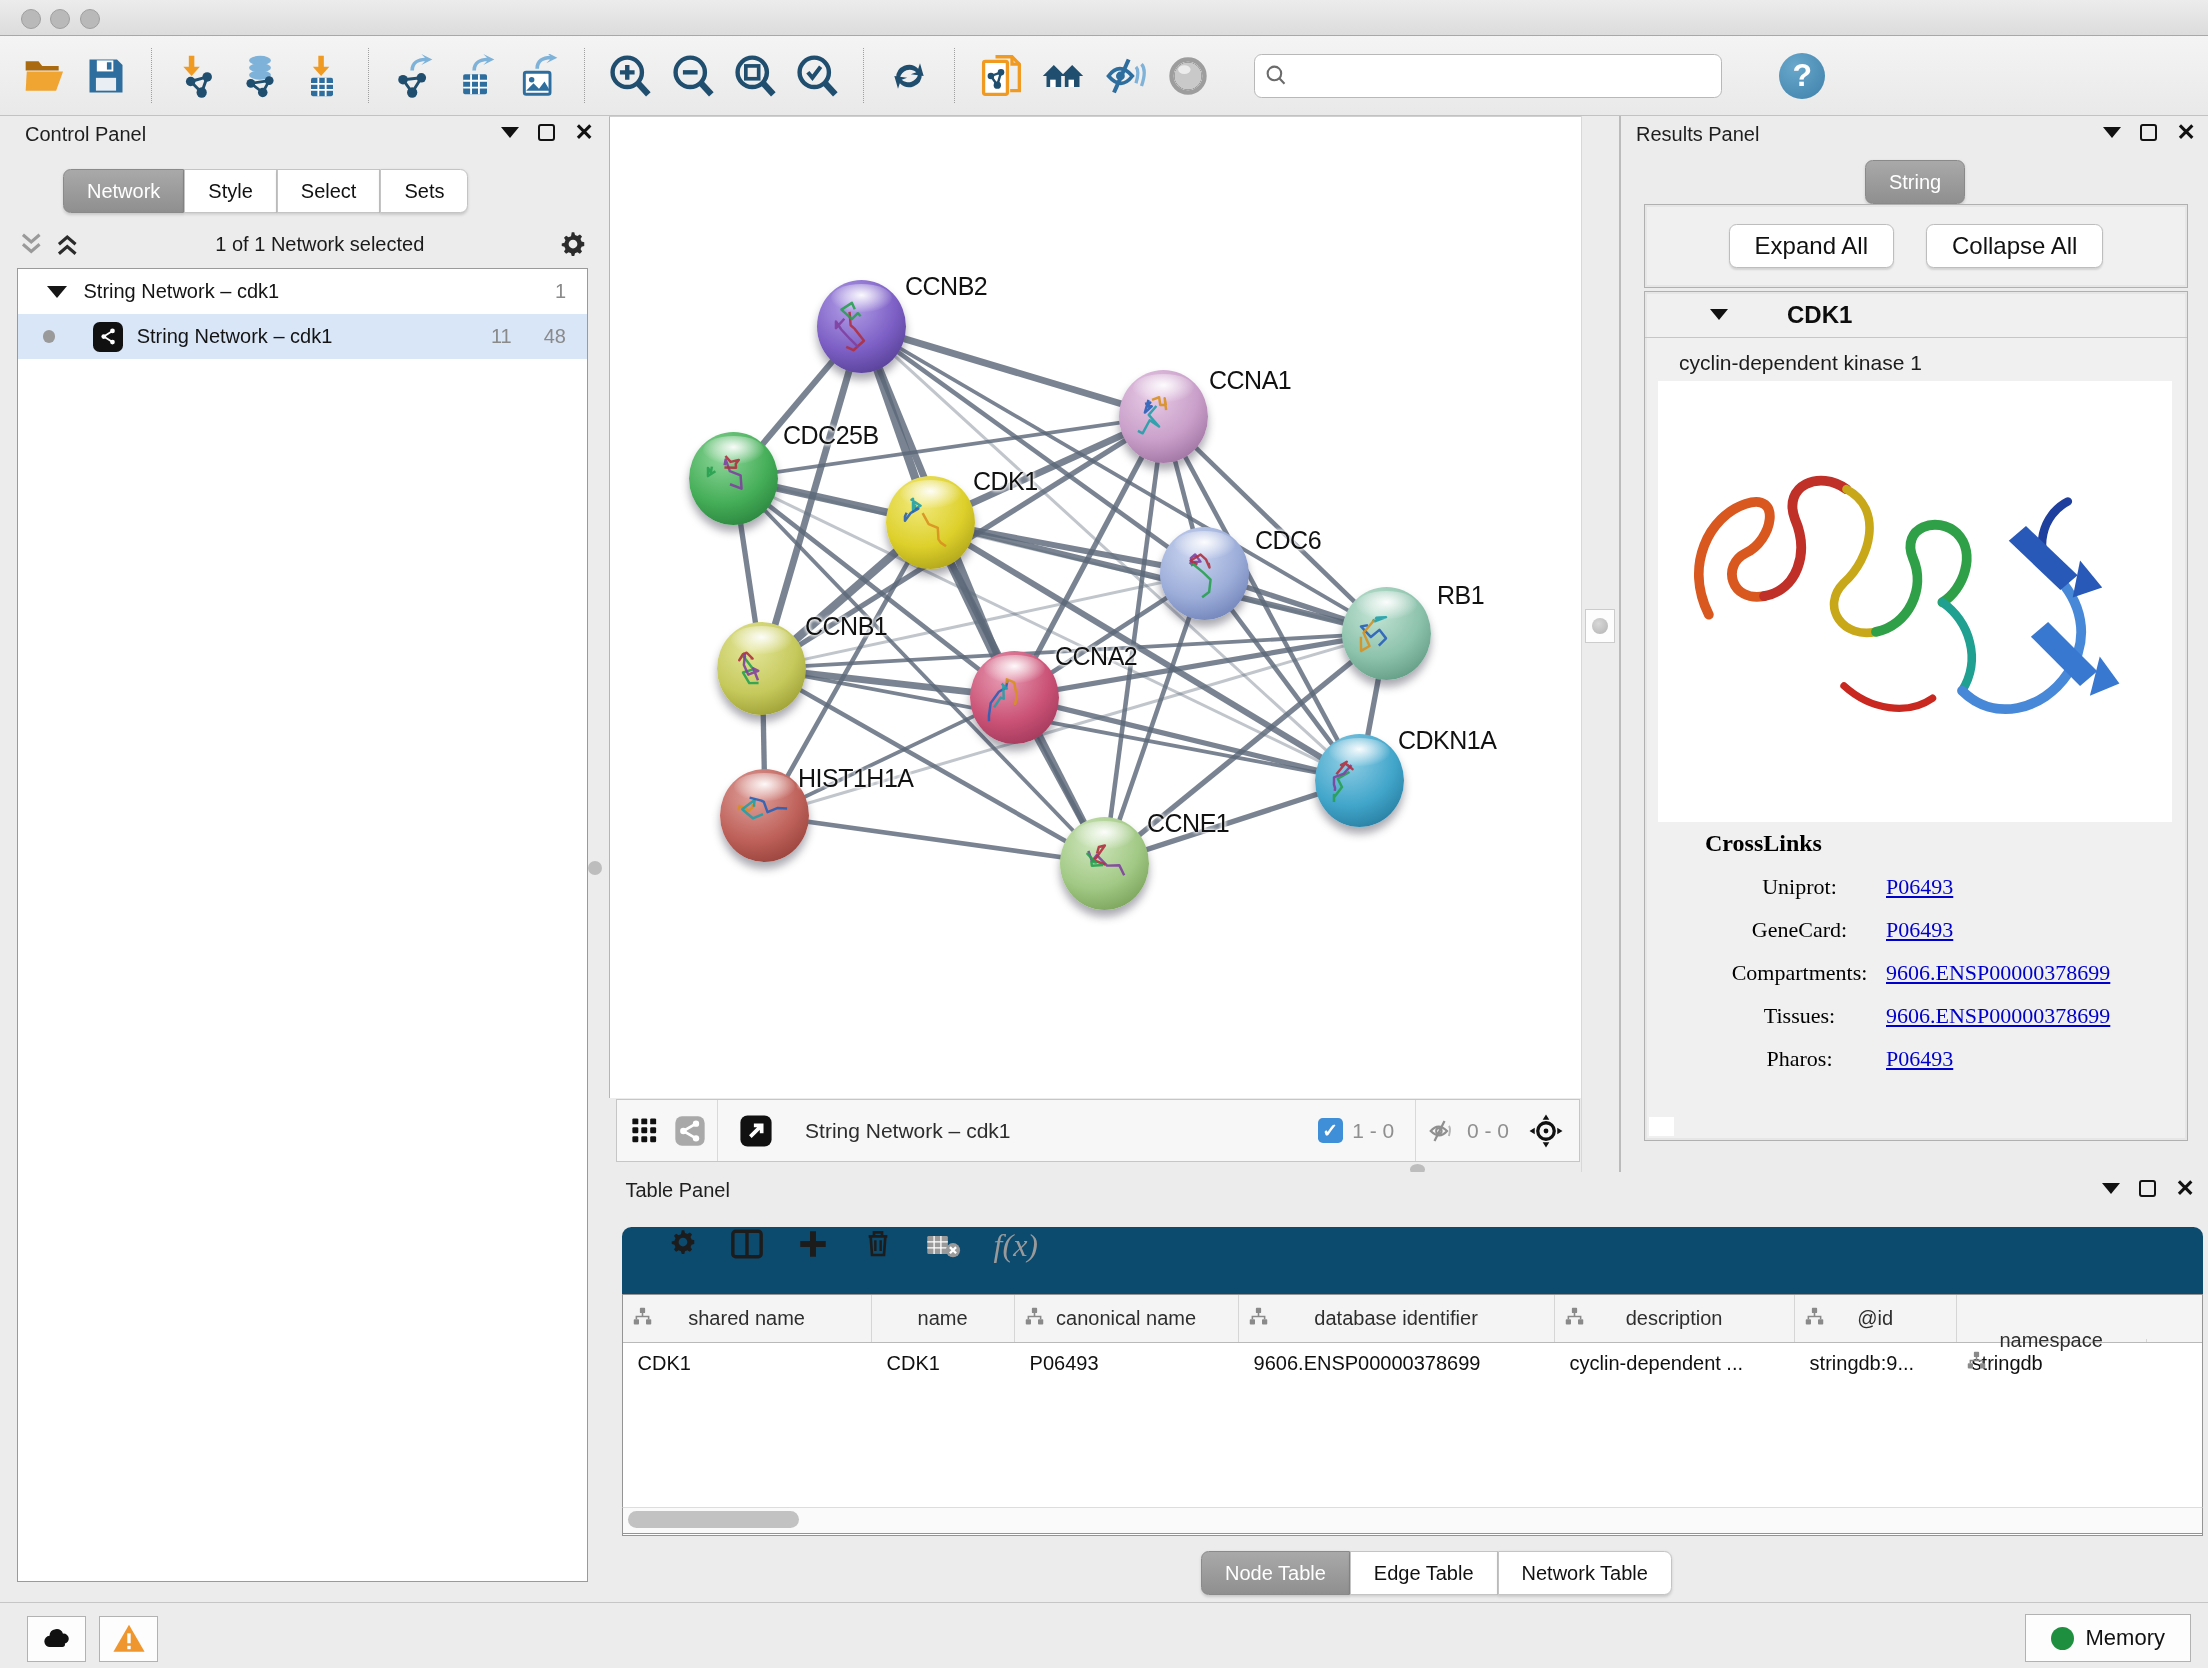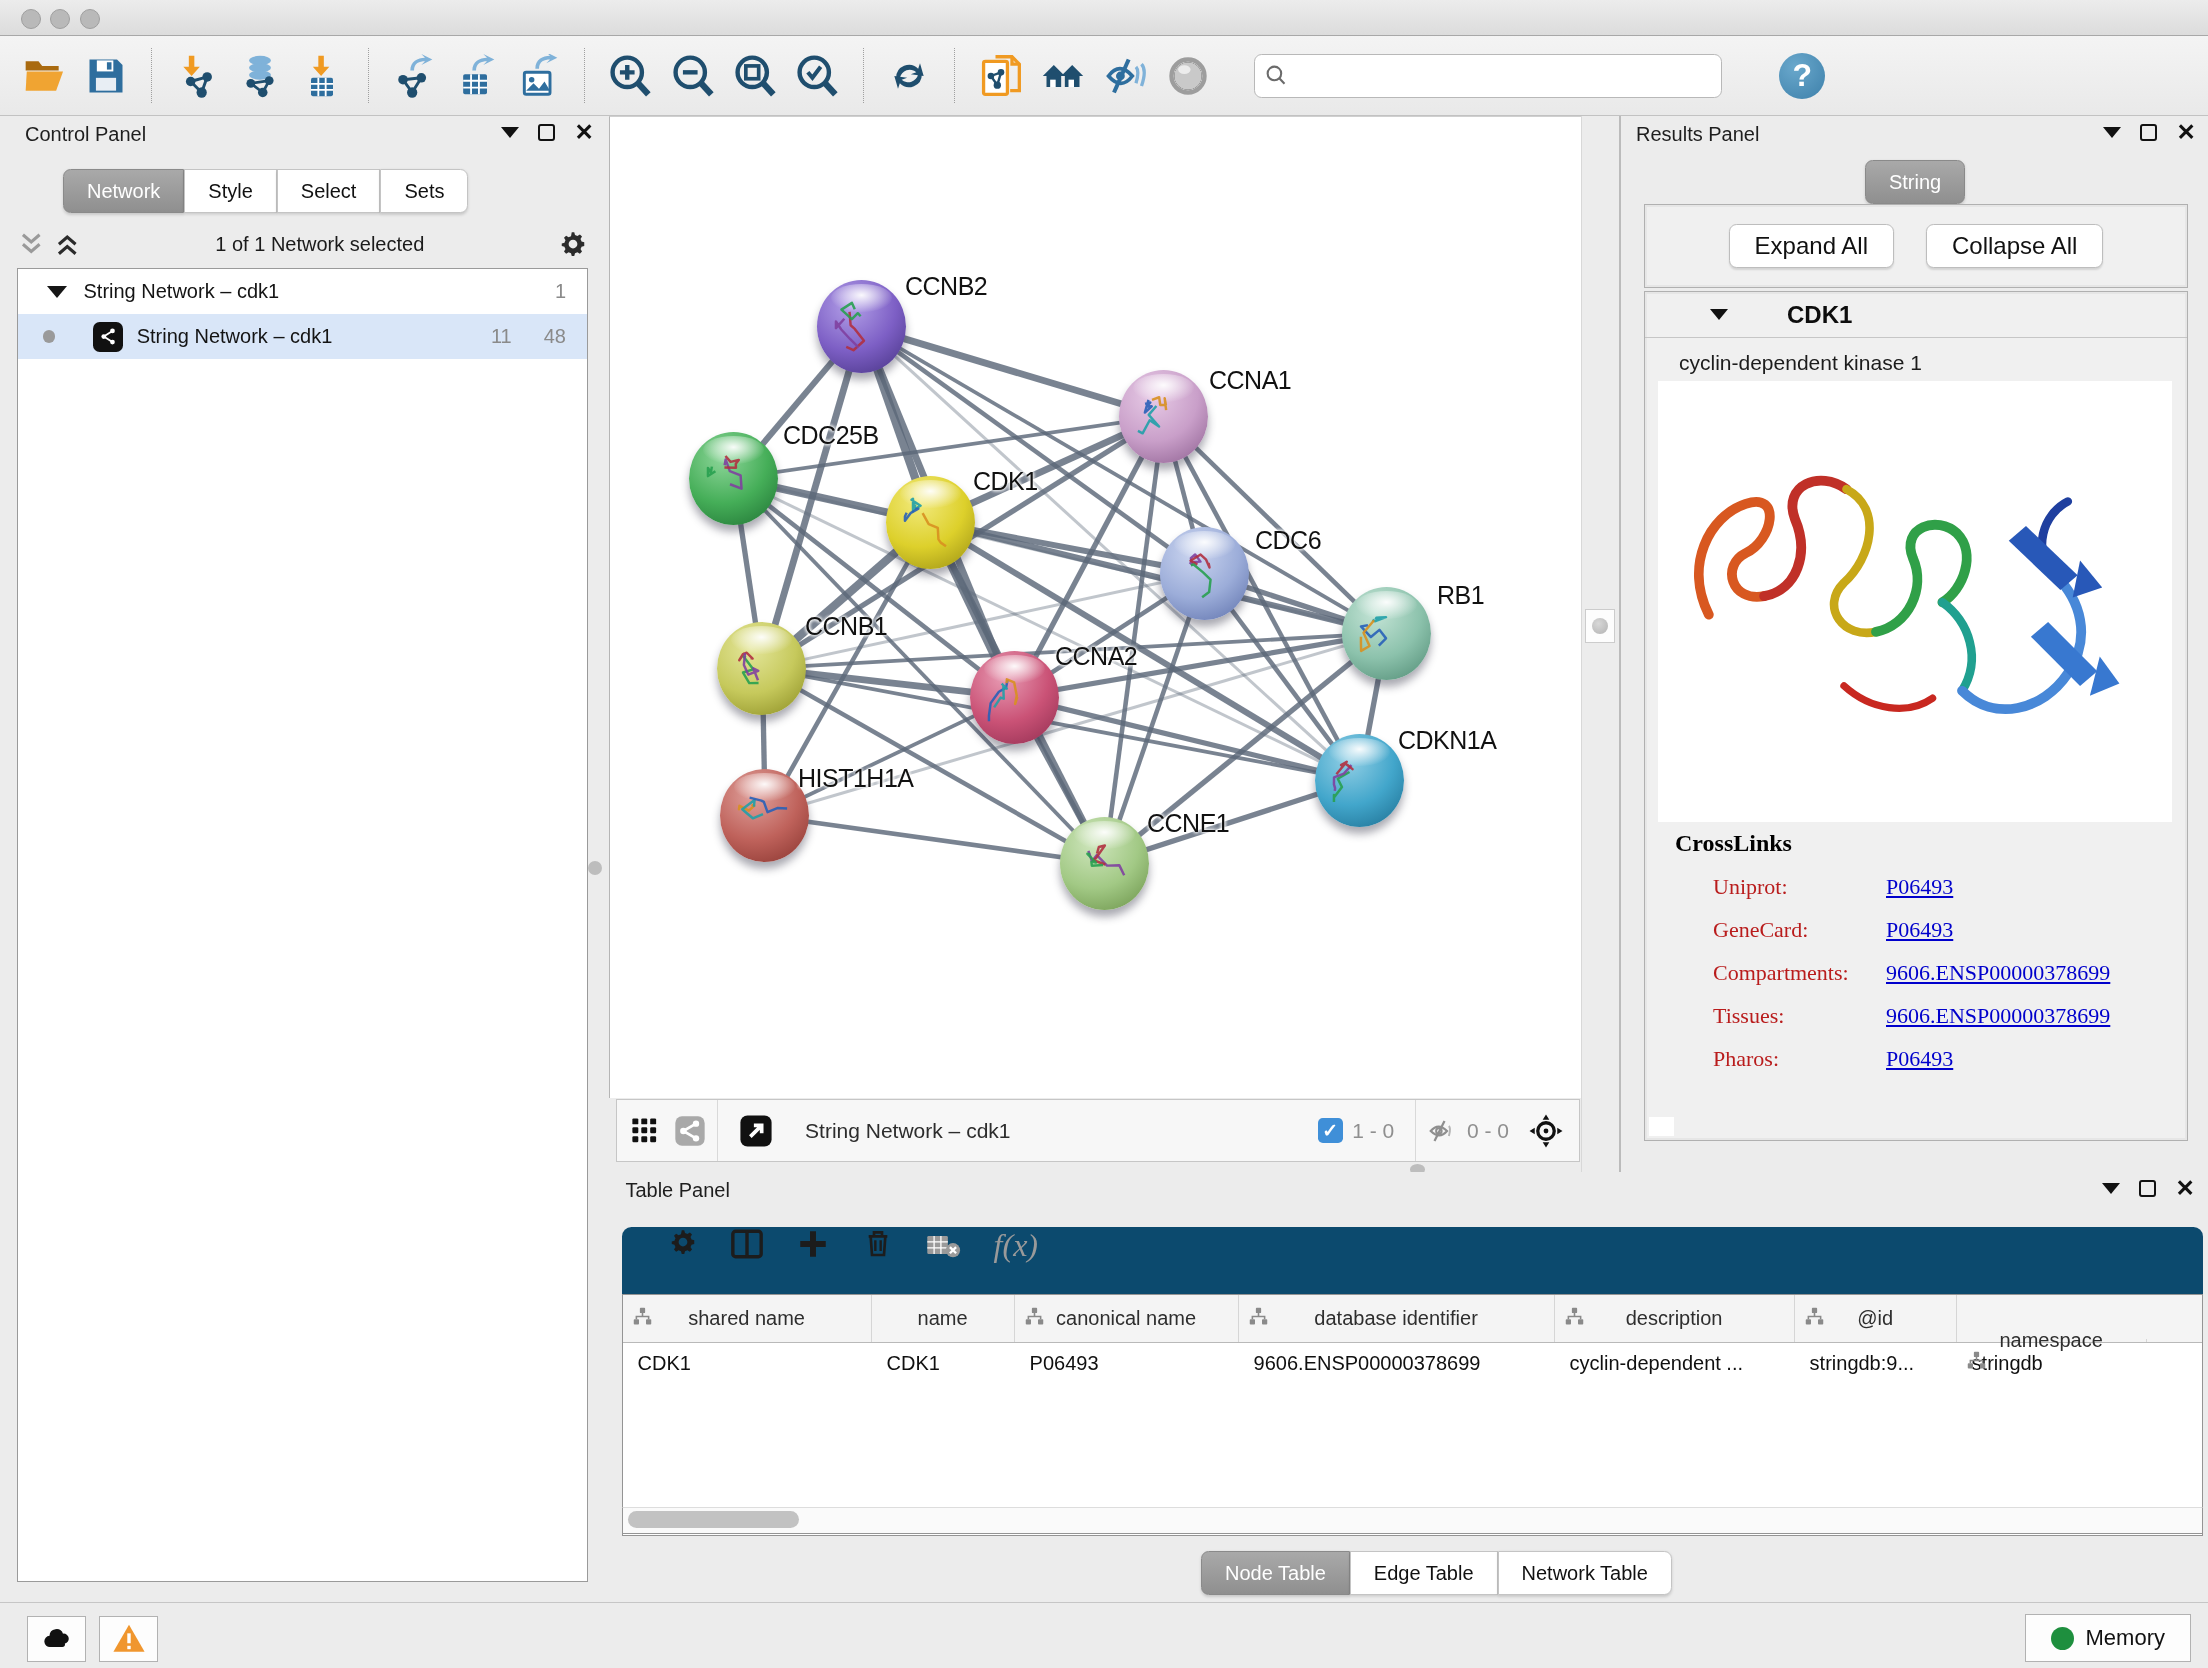--- a/index.html
+++ b/index.html
@@ -105,23 +105,23 @@
   .rp-btn { height:44px; background:#fff; border:1.9px solid #bdbdbd; border-radius:7.6px; font-size:24px;
     color:#111; display:flex; align-items:center; justify-content:center; padding:0 25px;
     box-shadow:0 1.9px 1.9px rgba(0,0,0,.12); }
   #rp-card-entry { top:175px; height:850px; }
   #entry-head { height:46px; border-bottom:1.9px solid #c6c6c6; display:flex; align-items:center; }
   #entry-head .caret-down { margin-left:65px; }
   #entry-head .gene { font-size:24px; font-weight:bold; margin-left:59px; color:#0d0d0d; }
   #entry-desc { font-size:21px; color:#1c1c1c; margin:13.3px 0 0 34px; }
   #protein-box { position:absolute; left:13.3px; top:89px; width:514px; height:441px; background:#fff; }
   #crosslinks { position:absolute; left:0; top:538px; width:100%; font-family:"Liberation Serif", serif; }
-  #crosslinks .cl-title { font-size:24px; font-weight:bold; color:#000; margin-left:30px; }
+  #crosslinks .cl-title { font-size:24px; font-weight:bold; color:#000; margin-left:60px; }
   .cl-row { display:flex; margin:17px 0 0 68px; font-size:22px; }
-  .cl-row .cl-label { width:173px; color:#b91c1c; }
+  .cl-row .cl-label { width:173px; color:#000000;text-align:center; }
   .cl-row a { color:#0000cc; text-decoration:underline; }
   #rp-notch { position:absolute; left:3.8px; bottom:3.8px; width:25px; height:19px; background:#fff; }
 
   
   #table-panel { position:absolute; left:614px; top:1172px; width:1594px; height:430px; background:#ececec; }
   #tp-toolbar { position:absolute; left:7.6px; top:55px; width:1581px; height:67px; background:#0c4a6e;
     border-radius:9.5px 9.5px 0 0; display:flex; align-items:flex-start; gap:32px; padding-left:46px; }
   #tp-table { position:absolute; left:7.6px; top:122px; width:1581px; height:242px; background:#fff;
     border:1.9px solid #949494; overflow:hidden; }
   #tp-header { display:flex; height:48px; background:#f4f4f4; border-bottom:1.9px solid #b9b9b9; }

